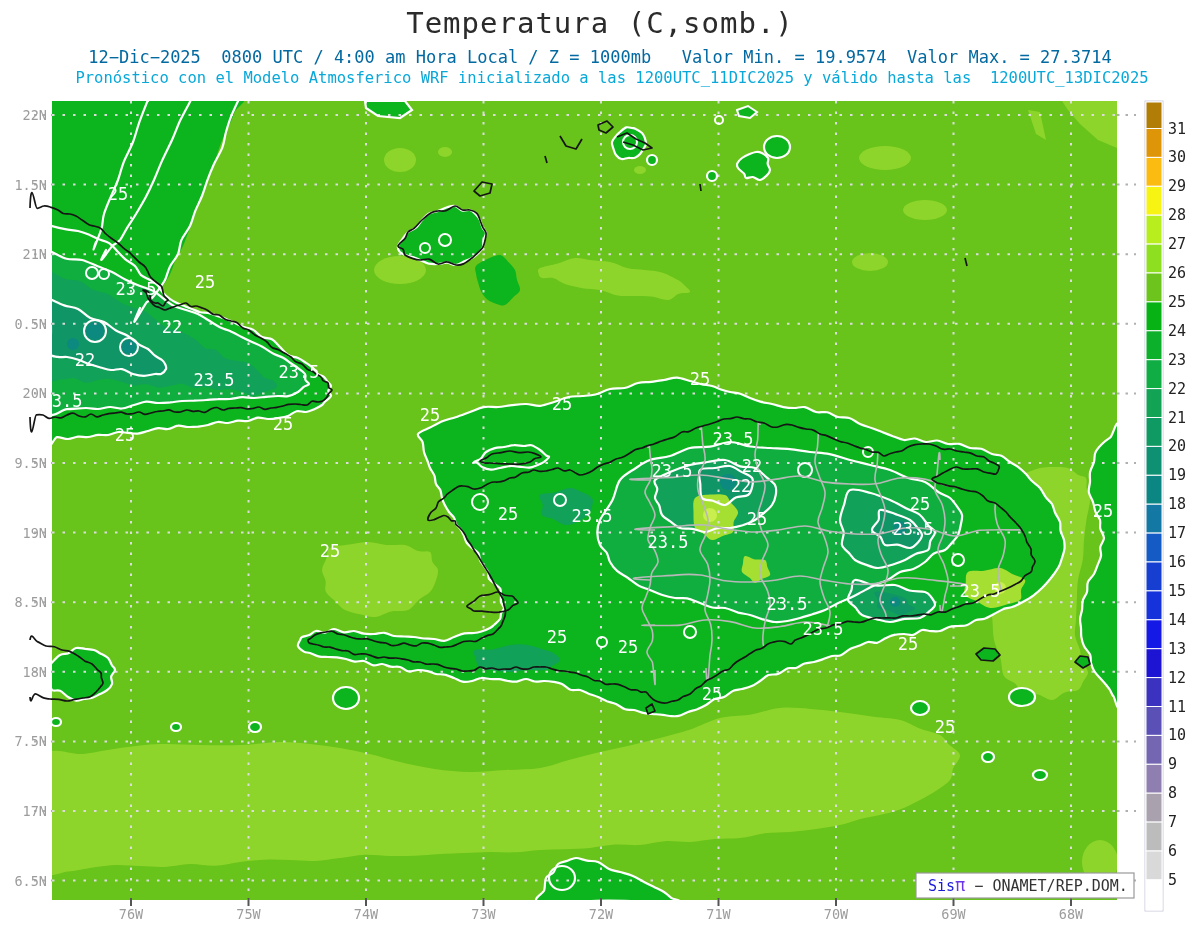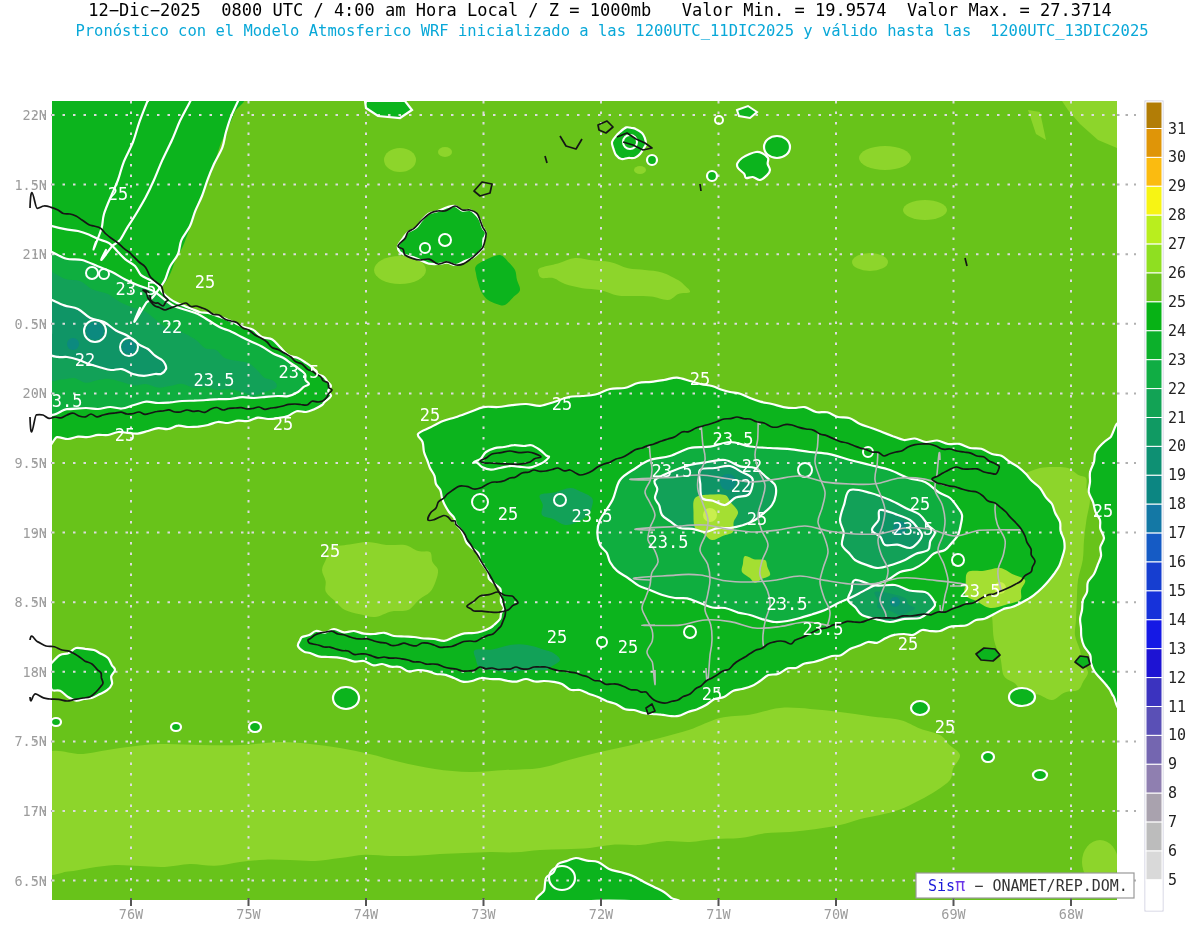--- a/index.html
+++ b/index.html
@@ -1,29 +1,30 @@
 <!DOCTYPE html>
 <html><head>
 <meta charset="utf-8">
 <style>
   html,body{margin:0;padding:0;background:#ffffff;}
   .page{position:relative;width:1200px;height:927px;background:#fff;overflow:hidden;
         font-family:"DejaVu Sans Mono", monospace;}
   .hdr{position:absolute;left:0;top:0;width:1200px;text-align:center;}
   .title{margin-top:6px;font-size:29px;letter-spacing:1px;color:#2b2b2b;font-weight:400;}
-  .sub1{margin-top:0;font-size:17px;color:#000000;white-space:pre;}
+  .sub1{margin-top:7px;font-size:17px;color:#0369a1;white-space:pre;}
   .sub2{margin-top:2px;font-size:15.5px;color:#09a8d8;white-space:pre;margin-left:24px;}
   svg text{font-family:"DejaVu Sans Mono", monospace;}
   #map-svg{position:absolute;left:0;top:0;}
 </style>
 </head>
 <body>
 
 <div class="page">
   <div class="hdr">
+    <div class="title">Temperatura (C,somb.)</div>
     <div class="sub1">12−Dic−2025  0800 UTC / 4:00 am Hora Local / Z = 1000mb   Valor Min. = 19.9574  Valor Max. = 27.3714</div>
     <div class="sub2">Pronóstico con el Modelo Atmosferico WRF inicializado a las 1200UTC_11DIC2025 y válido hasta las  1200UTC_13DIC2025</div>
   </div>
 
   <svg id="map-svg" width="1200" height="927" viewBox="0 0 1200 927">
     <defs>
       <clipPath id="clipFill">
           <rect x="52" y="101" width="1065" height="799"></rect>
         </clipPath>
       <clipPath id="clipCoast">

